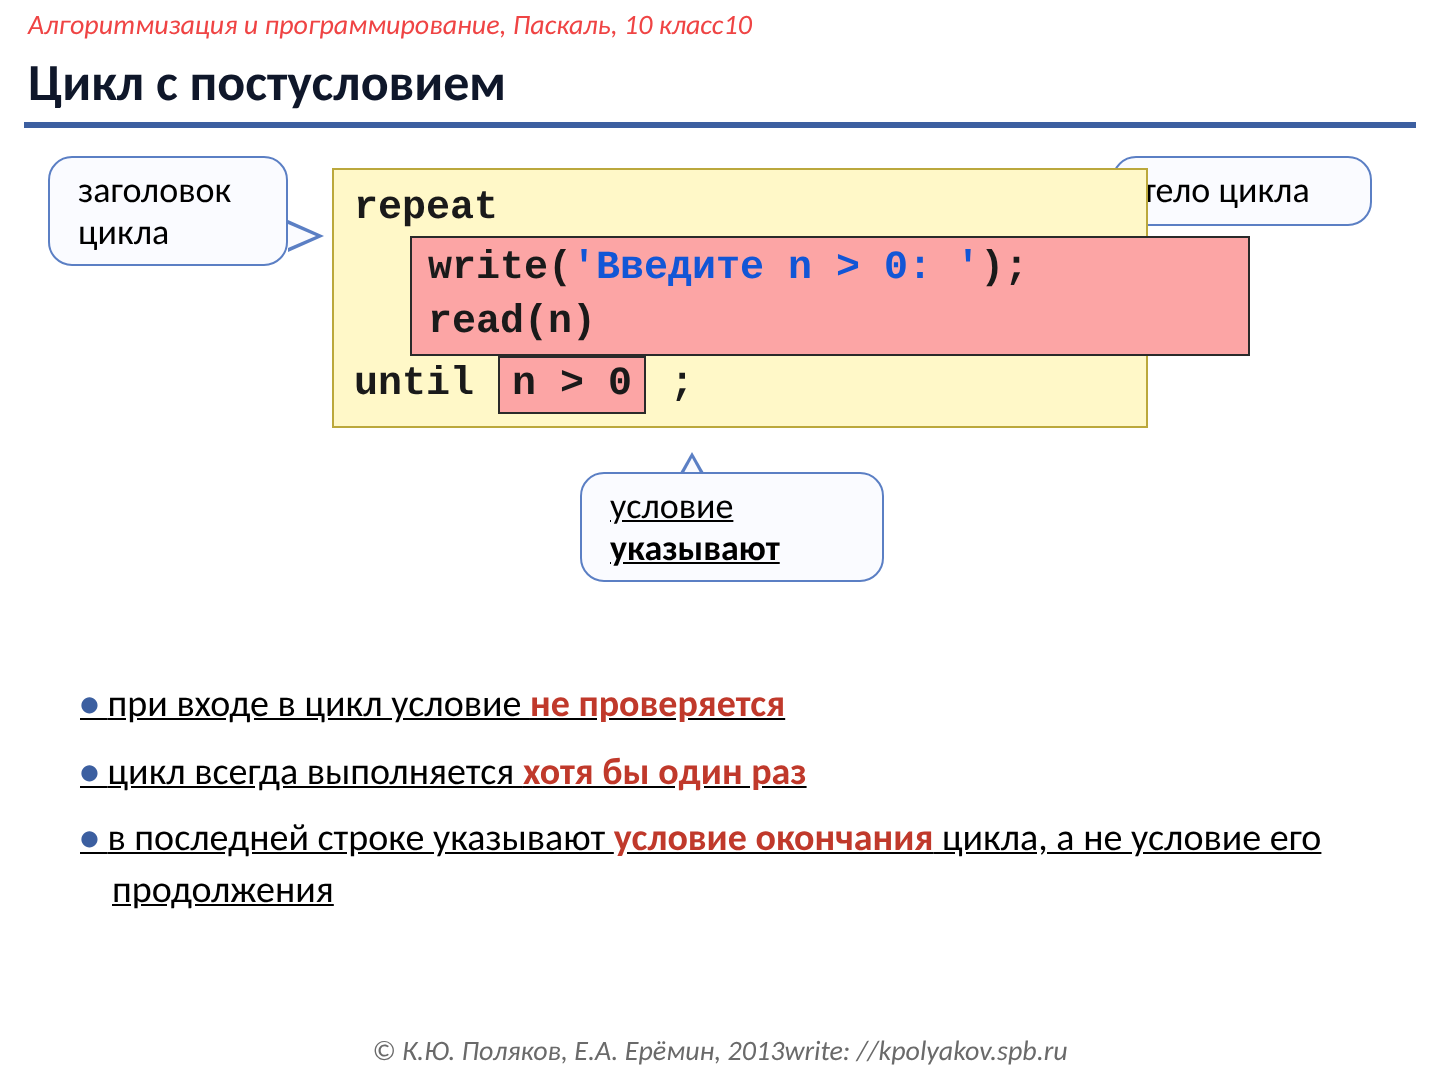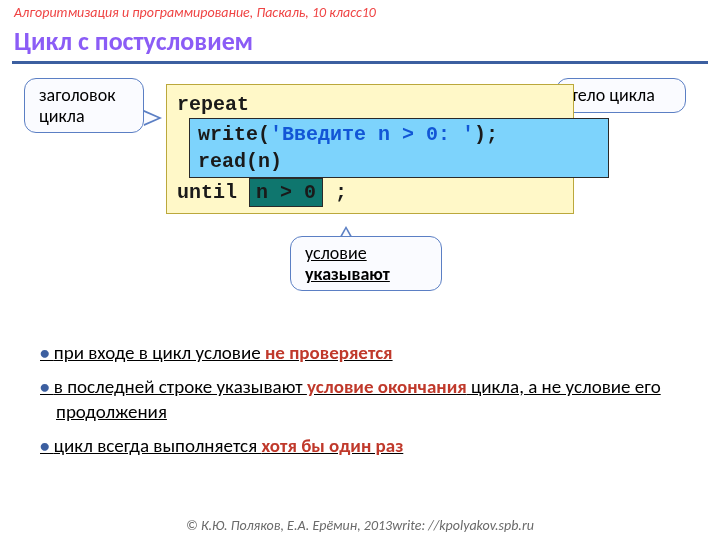--- a/index.html
+++ b/index.html
@@ -12,21 +12,21 @@
   .header-bar {
     display: flex; justify-content: flex-start;
     padding: 4px 14px 2px 14px;
     font-style: italic;
     color: #ef4444;
     font-size: 14px;
   }
   .title {
     font-size: 26px;
     font-weight: bold;
-    color: #8b5cf6;
+    color: #0f172a;
     padding: 2px 14px 4px 14px;
   }
   .title-underline {
     height: 3px;
     background: #3c5fa0;
     margin: 0 12px 10px 12px;
   }
   .diagram {
     position: relative;
     height: 250px;
@@ -93,30 +93,30 @@
     background: #fff8c8;
     border: 1.5px solid #bba83c;
     padding: 6px 10px 6px 10px;
     font-family: "Courier New", monospace;
     font-size: 20px;
     line-height: 1.35;
     font-weight: bold;
   }
   .inner-box {
     border: 1.5px solid #2a2a2a;
-    background: #7dd3fc;
-    margin-left: 12px;
+    background: #fca5a5;
+    margin-left: 28px;
     width: 420px;
     padding: 2px 8px;
     font-weight: bold;
   }
   .inline-box {
     display: inline-block;
     border: 1.5px solid #2a2a2a;
-    background: #0f766e;
+    background: #fca5a5;
     padding: 0 6px;
   }
   .kw { color: #1a1a1a; }
   .str { color: #1256d6; font-weight: bold; }
   .bullets {
     margin: 16px 30px 0 40px;
     font-size: 19px;
     line-height: 1.35;
     text-decoration: underline;
   }
@@ -172,23 +172,23 @@
     <span>условие</span><br>
     <b>указывают</b>
   </div>
 </div>
 
 <ul class="bullets">
   <li>
     <span>при входе в цикл условие </span><span class="emph">не проверяется</span>
   </li>
   <li>
-    <span>в последней строке указывают </span><span class="emph">условие окончания</span><span> цикла, а не условие его продолжения</span>
+    <span>цикл всегда выполняется </span><span class="emph">хотя бы один раз</span>
   </li>
   <li>
-    <span>цикл всегда выполняется </span><span class="emph">хотя бы один раз</span>
+    <span>в последней строке указывают </span><span class="emph">условие окончания</span><span> цикла, а не условие его продолжения</span>
   </li>
 </ul>
 
 <div class="footer">
   <span>© К.Ю. Поляков, Е.А. Ерёмин, 2013</span>
   <span>write: //kpolyakov.spb.ru</span>
 </div>
 
 </body></html>

